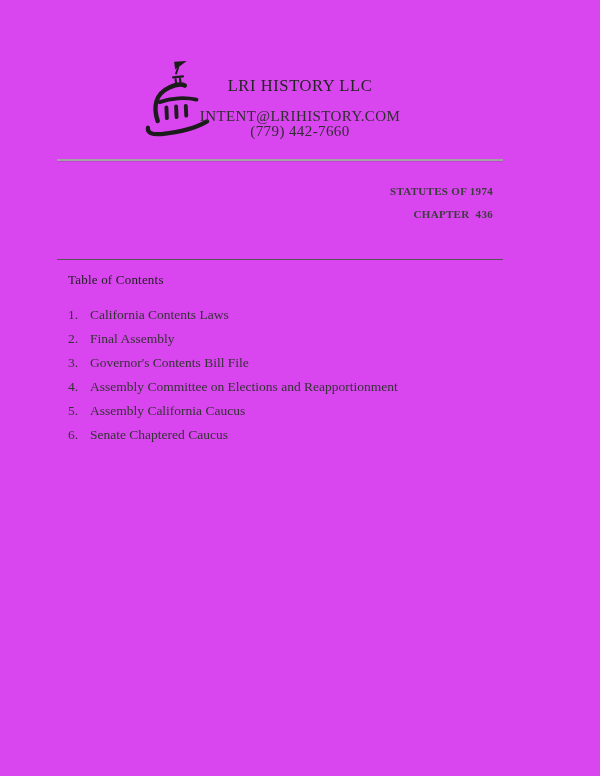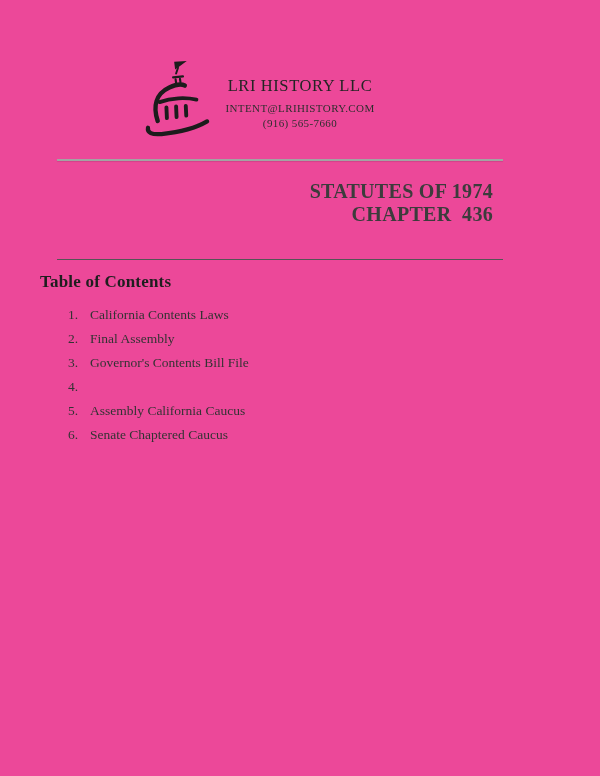--- a/index.html
+++ b/index.html
@@ -4,68 +4,68 @@
 <style>
   * { margin: 0; padding: 0; box-sizing: border-box; }
   html, body { background: #ffffff; }
   body {
     width: 600px; height: 776px;
     font-family: "Liberation Serif", "DejaVu Serif", serif;
     position: relative; overflow: hidden;
   }
   .page {
     position: absolute; left: 0; top: 0;
-    width: 600px; height: 776px; background: #ec4899;
+    width: 600px; height: 776px; background: #d946ef;
   }
 
   
   .logo {
     position: absolute; left: 140px; top: 58px;
     width: 78px; height: 92px;
   }
   .company-block {
     position: absolute; left: 180px; top: 76px;
     width: 240px; text-align: center;
     color: #2a2a2a;
   }
   .company-name {
     font-size: 16.5px; letter-spacing: 0.6px;
     color: #242424; white-space: nowrap;
   }
   .company-contact {
-    margin-top: 5px;
-    font-size: 11px; line-height: 15px; letter-spacing: 0.4px;
+    margin-top: 13px;
+    font-size: 15px; line-height: 15px; letter-spacing: 0.4px;
     color: #2e2e2e;
   }
   .company-contact div { white-space: nowrap; }
 
   
   .rule-top {
     position: absolute; left: 57px; top: 159px;
     width: 446px; height: 2px; background: #a3a3a3;
     box-shadow: 0 1px 1px rgba(0,0,0,0.10);
   }
   .rule-bottom {
     position: absolute; left: 57px; top: 259px;
     width: 446px; height: 1px; background: #555555;
   }
 
   
   .statutes {
     position: absolute; top: 180px; right: 107px;
     text-align: right;
-    font-weight: bold; font-size: 20px; line-height: 22.5px;
+    font-weight: bold; font-size: 11px; line-height: 22.5px;
     letter-spacing: 0.3px; color: #3c3c3c;
   }
   .statutes div { white-space: pre; }
 
   
   .toc-title {
-    position: absolute; left: 40px; top: 272px;
-    font-weight: bold; font-size: 17px; color: #1e1e1e;
+    position: absolute; left: 68px; top: 272px;
+    font-weight: normal; font-size: 13px; color: #1e1e1e;
     letter-spacing: 0.2px;
   }
   .toc-list {
     position: absolute; left: 68px; top: 303px;
     list-style: none;
     font-size: 13.5px; color: #333333;
   }
   .toc-list li {
     display: flex; height: 24px; align-items: center;
     white-space: nowrap;
@@ -99,21 +99,21 @@
 
         <path d="M8,72 C7,77 12,79.5 22,78.5 C42,76.5 58,72 69,65.5" stroke-width="4.4"></path>
       </g>
     </svg>
   </div>
 
   <div class="company-block">
     <div class="company-name">LRI HISTORY LLC</div>
     <div class="company-contact">
       <div>INTENT@LRIHISTORY.COM</div>
-      <div>(916) 565-7660</div>
+      <div>(779) 442-7660</div>
     </div>
   </div>
 
   <div class="rule-top"></div>
 
   <div class="statutes">
     <div>STATUTES OF 1974</div>
     <div>CHAPTER  436</div>
   </div>
 
@@ -129,20 +129,21 @@
     <li>
       <span class="toc-num">2.</span>
       <span class="toc-label">Final Assembly</span>
     </li>
     <li>
       <span class="toc-num">3.</span>
       <span class="toc-label">Governor's Contents Bill File</span>
     </li>
     <li>
       <span class="toc-num">4.</span>
+      <span class="toc-label">Assembly Committee on Elections and Reapportionment</span>
     </li>
     <li>
       <span class="toc-num">5.</span>
       <span class="toc-label">Assembly California Caucus</span>
     </li>
     <li>
       <span class="toc-num">6.</span>
       <span class="toc-label">Senate Chaptered Caucus</span>
     </li>
   </ol>

